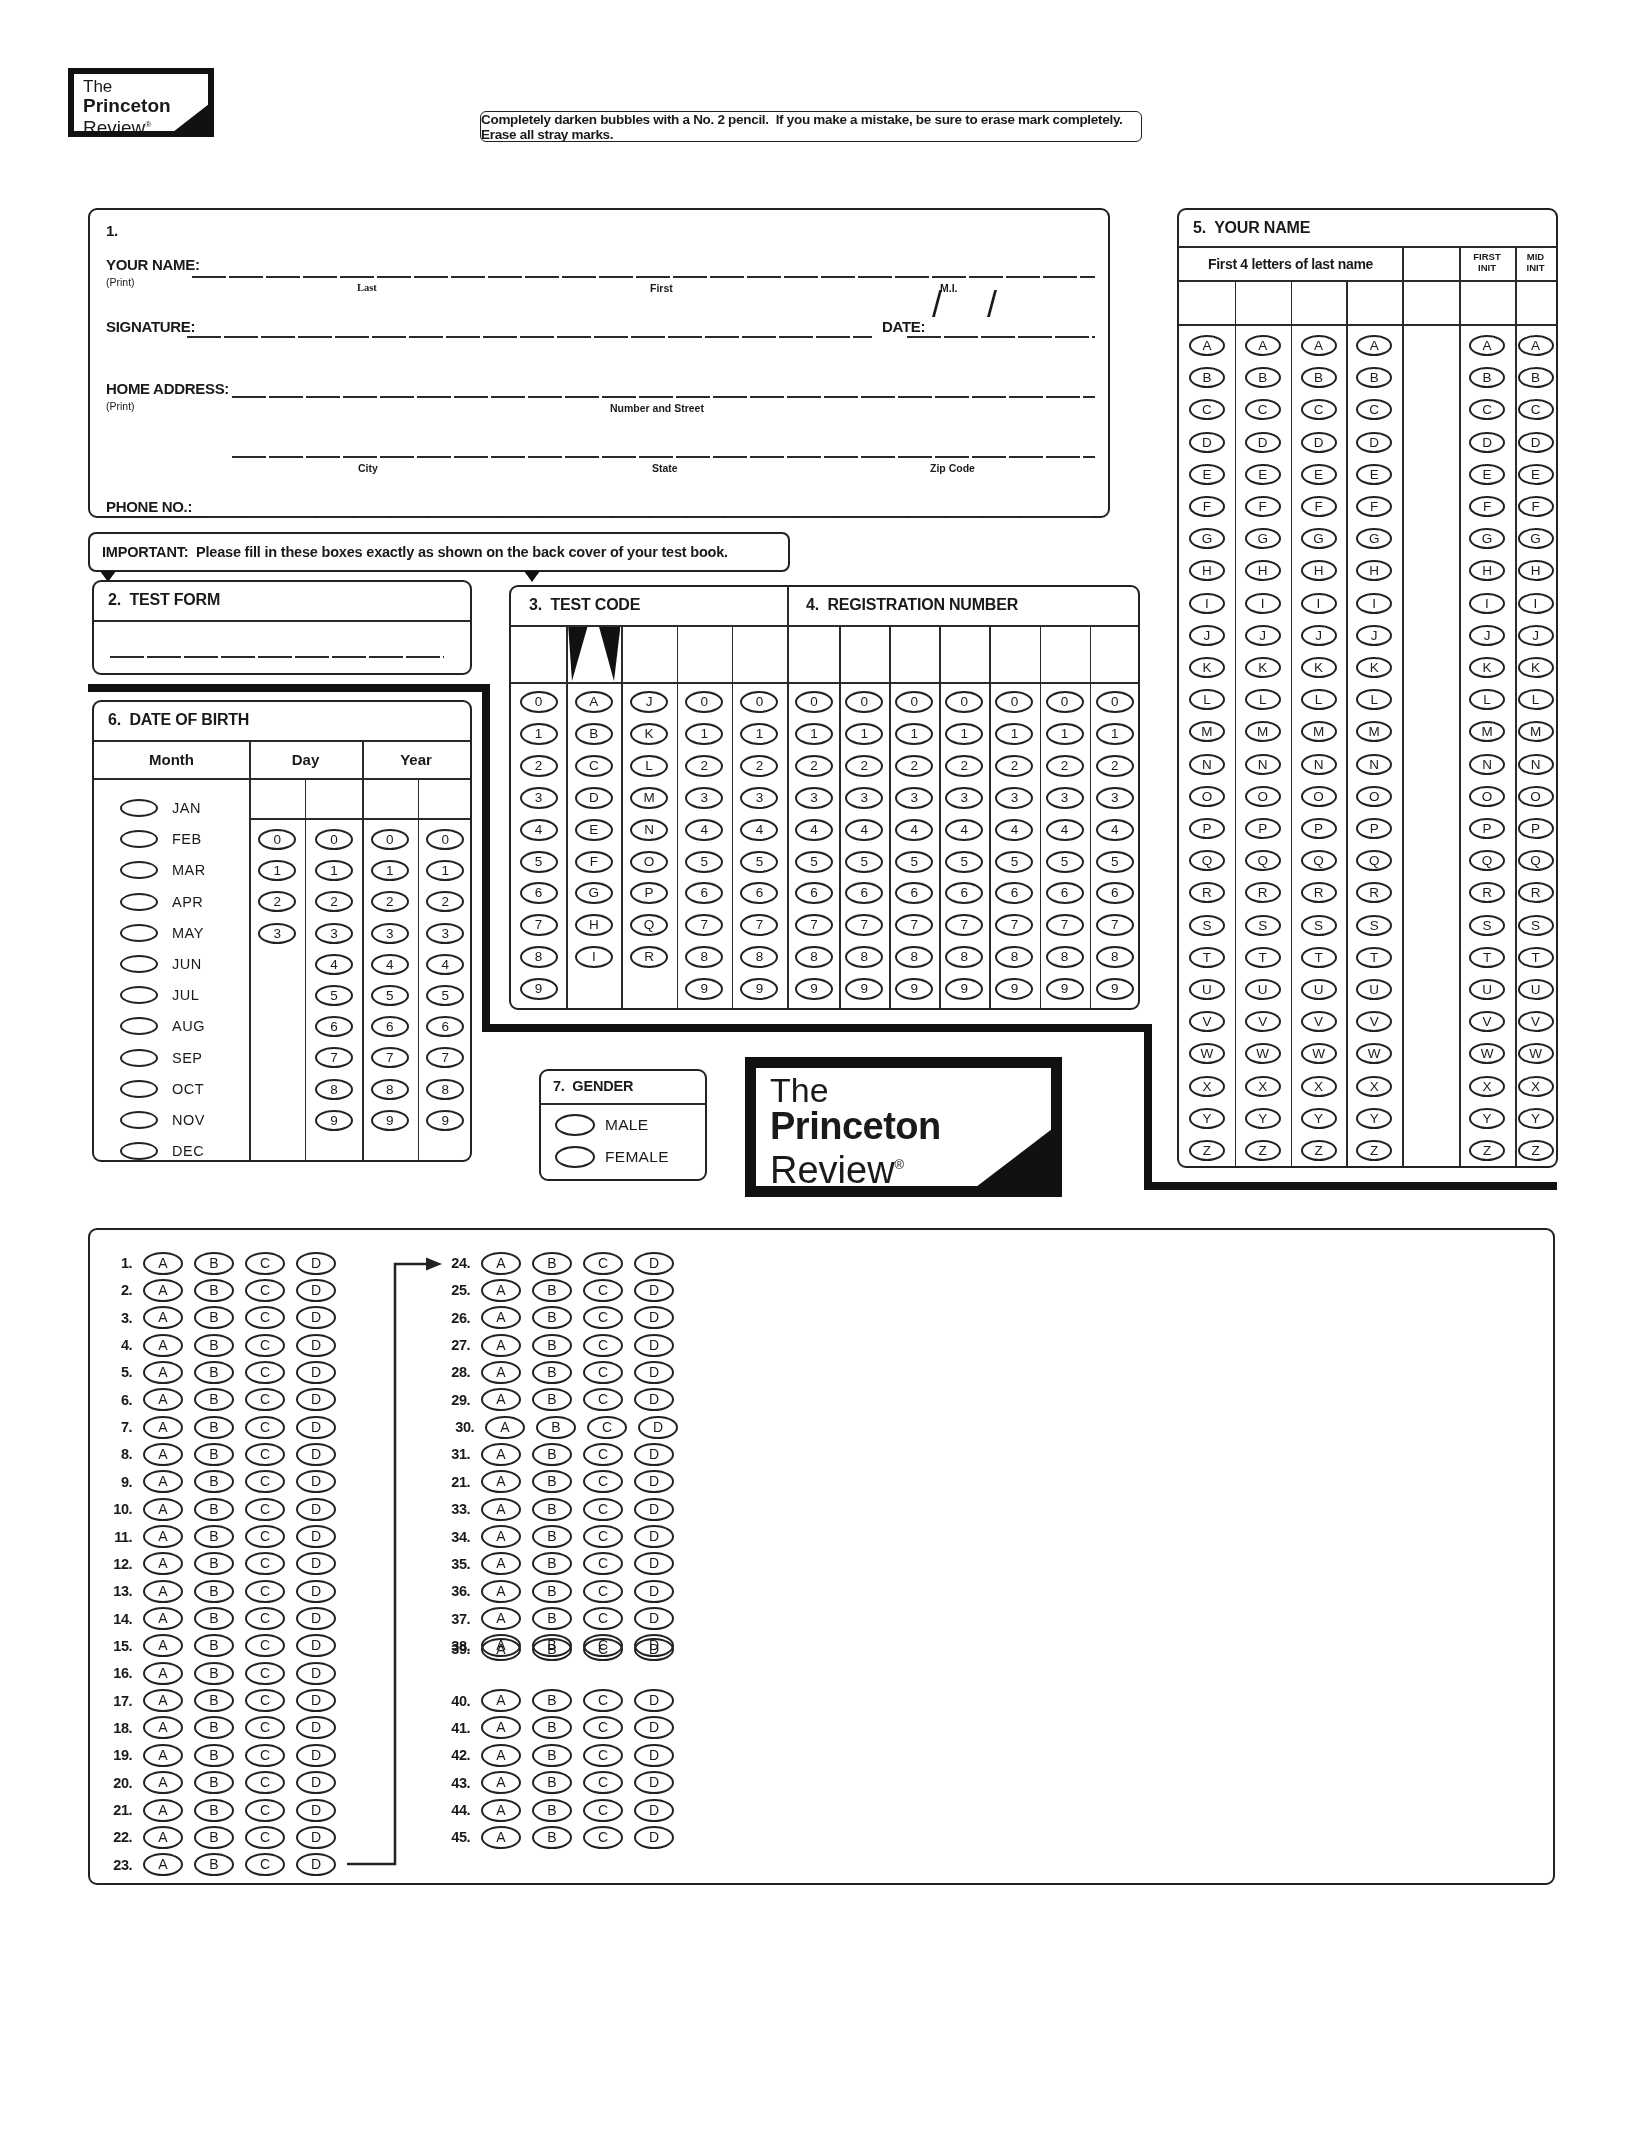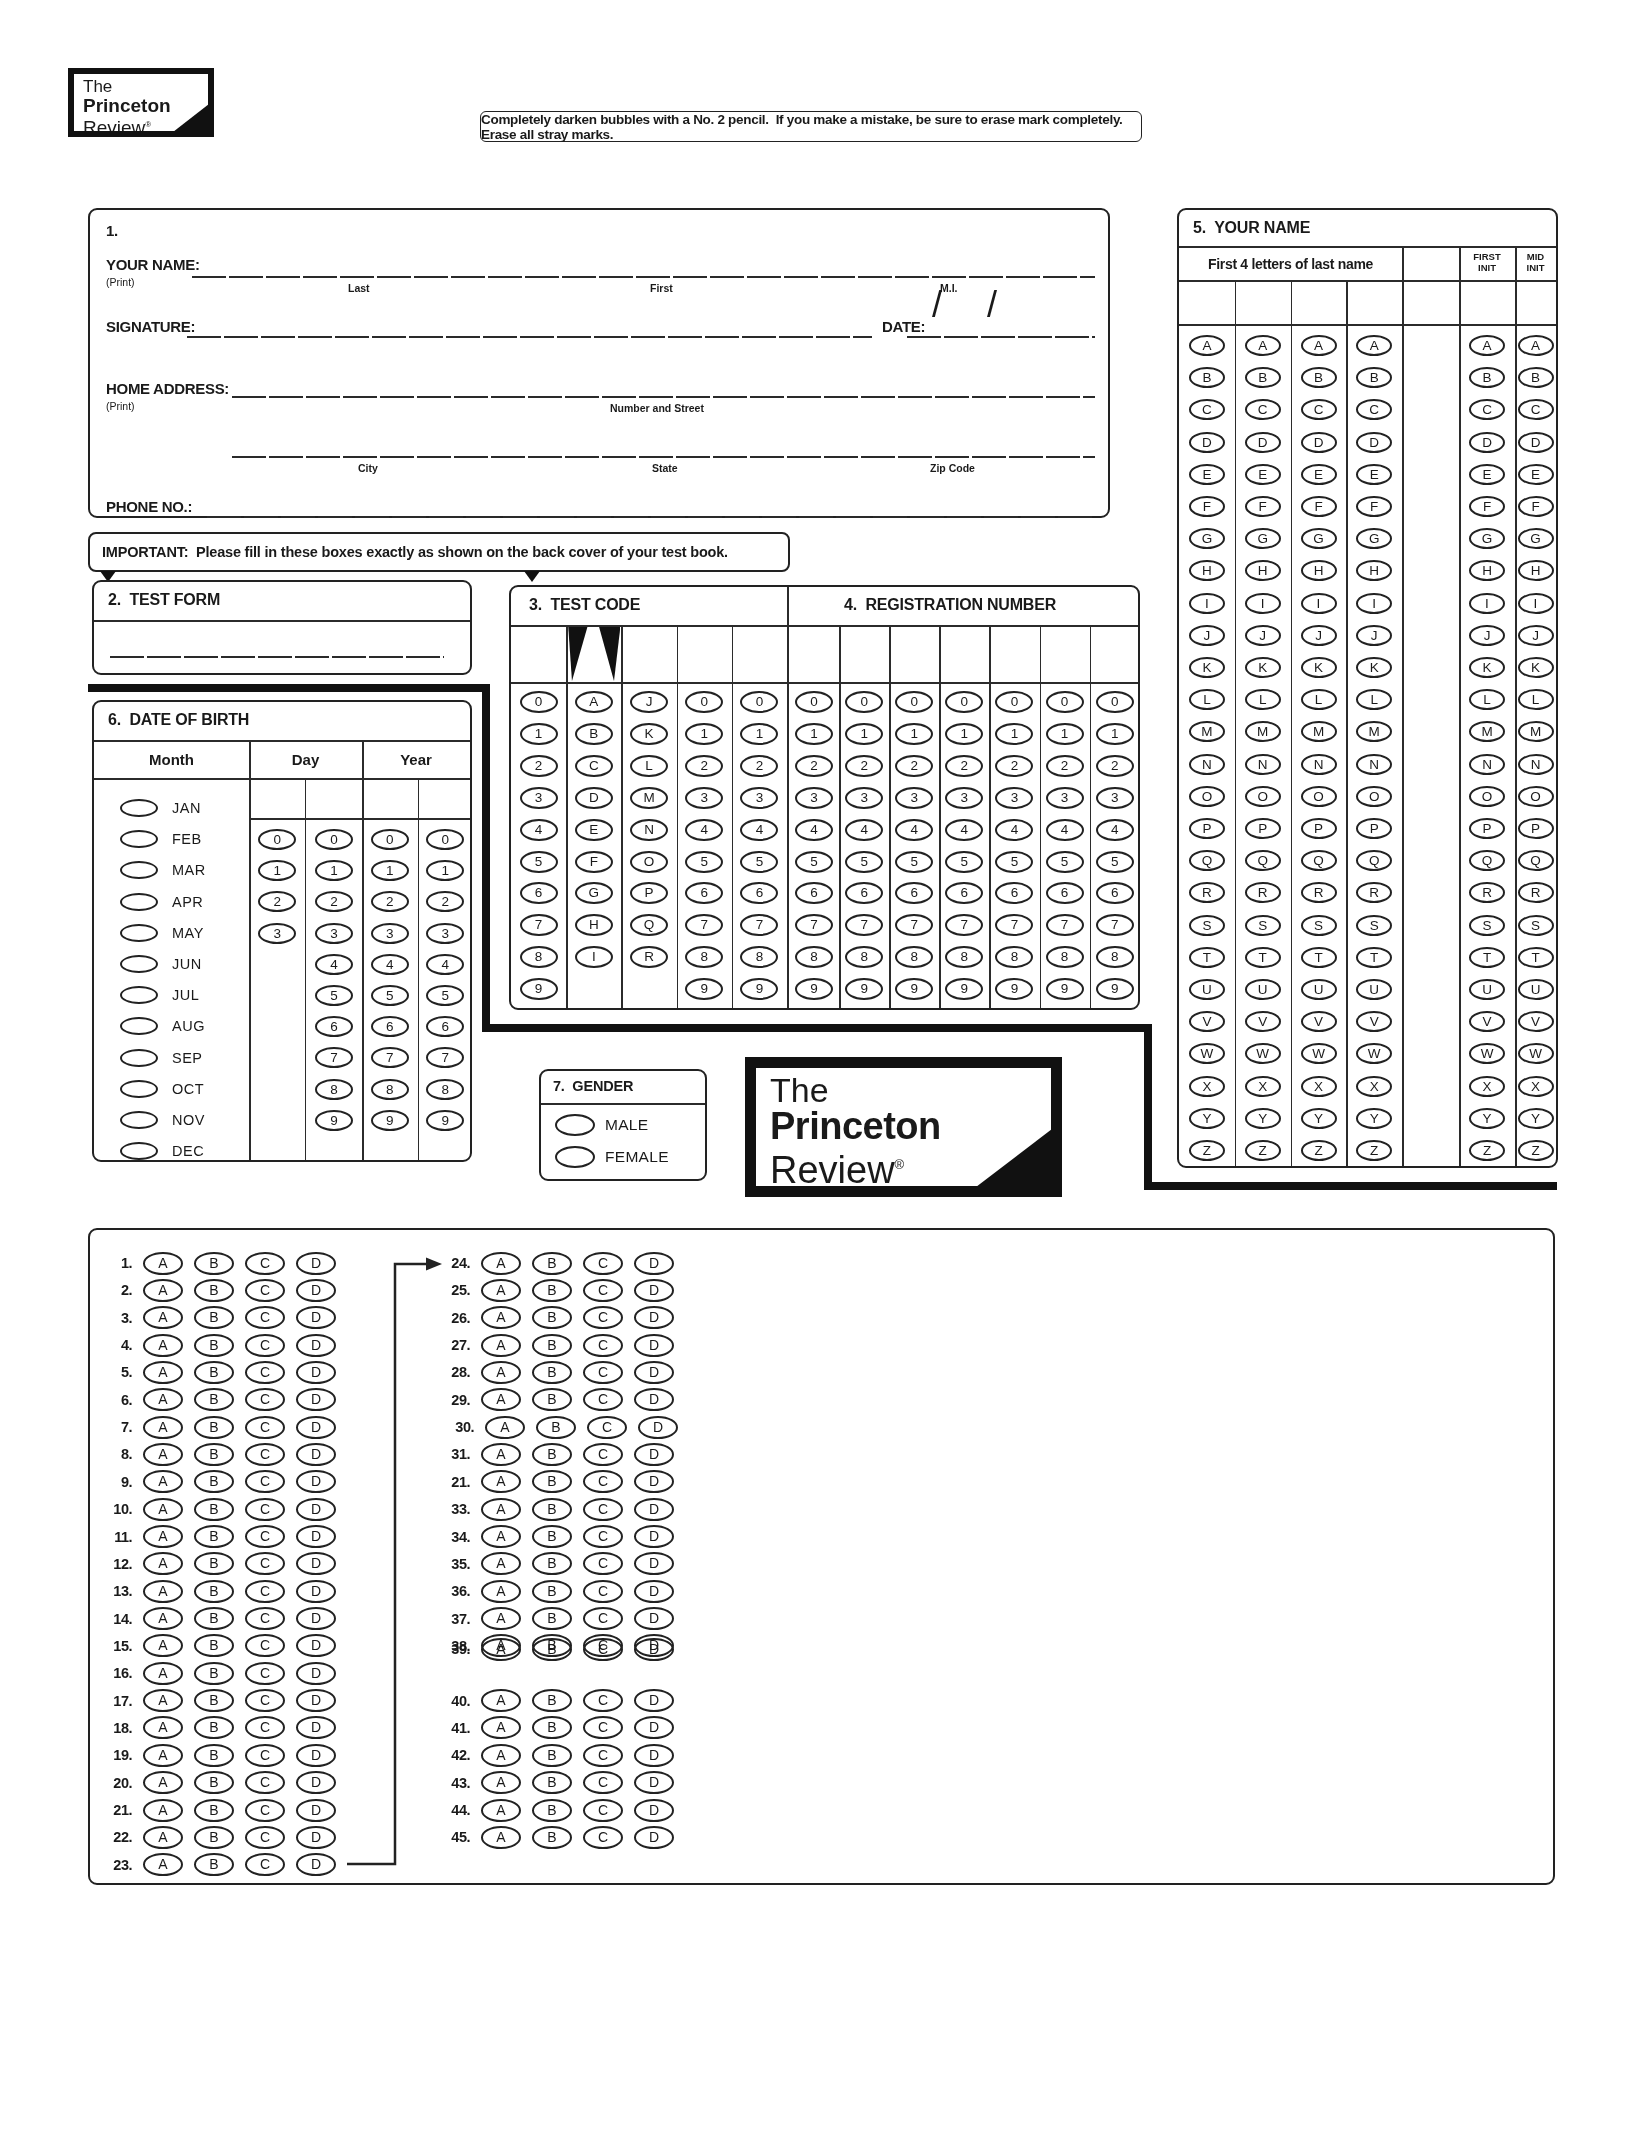--- a/index.html
+++ b/index.html
@@ -55,21 +55,21 @@
 
   <div class="box" style="left:480px;top:111px;width:662px;height:31px;border-width:1.5px;border-radius:6px;display:flex;align-items:center;justify-content:center;">
     <span class="pre" style="font-size:13.5px;font-weight:bold;letter-spacing:-0.3px;">Completely darken bubbles with a No. 2 pencil.  If you make a mistake, be sure to erase mark completely.  Erase all stray marks.</span>
   </div>
 
   <div class="box" style="left:88px;top:208px;width:1022px;height:310px;">
     <div class="abs flab" style="left:16px;top:12px;">1.</div>
     <div class="abs flab" style="left:16px;top:46px;">YOUR NAME:</div>
     <div class="abs tiny" style="left:16px;top:66px;">(Print)</div>
     <div class="wline" style="left:102px;top:66px;width:903px;"></div>
-    <div class="abs slab" style="left:258px;top:72px;">Last</div>
+    <div class="abs slab" style="left:267px;top:72px;font-family:Liberation Serif, serif;">Last</div>
     <div class="abs slab" style="left:560px;top:72px;">First</div>
     <div class="abs slab" style="left:850px;top:72px;">M.I.</div>
 
     <div class="abs flab" style="left:16px;top:108px;">SIGNATURE:</div>
     <div class="wline" style="left:97px;top:126px;width:685px;"></div>
     <div class="abs flab" style="left:792px;top:108px;">DATE:</div>
     <div class="wline" style="left:817px;top:126px;width:188px;"></div>
     <div class="abs" style="left:842px;top:74px;font-size:36px;font-weight:normal;">/</div>
     <div class="abs" style="left:897px;top:74px;font-size:36px;font-weight:normal;">/</div>
 
@@ -277,21 +277,21 @@
   <div class="tri-down" style="left:524px;top:571px;"></div>
 
   <div class="box" style="left:92px;top:580px;width:380px;height:95px;">
     <div class="abs hdr" style="left:14px;top:9px;">2.  TEST FORM</div>
     <div class="hl" style="left:0;top:38px;width:376px;height:2px;"></div>
     <div class="wline" style="left:16px;top:74px;width:334px;"></div>
   </div>
 
   <div class="box" style="left:509px;top:585px;width:631px;height:425px;">
     <div class="abs hdr" style="left:18px;top:9px;">3.  TEST CODE</div>
-    <div class="abs hdr" style="left:295px;top:9px;margin-left:38px;">4.  REGISTRATION NUMBER</div>
+    <div class="abs hdr" style="left:295px;top:9px;">4.  REGISTRATION NUMBER</div>
     <div class="hl" style="left:0;top:38px;width:627px;height:2px;"></div>
     <div class="vl" style="left:276px;top:0;height:421px;width:2px;"></div>
     <div class="hl" style="left:0;top:95px;width:627px;height:1.5px;"></div>
     <div class="abs" style="left:0;top:40px;width:276px;height:55px;"></div>
     <div class="abs" style="left:278px;top:40px;width:349px;height:55px;"></div>
     <div id="s34grid" class="abs" style="left:0;top:0;width:627px;height:421px;">
         <div class="vl" style="left: 55.2px; top: 38px; height: 383px; width: 1.5px;"></div>
         <div class="vl" style="left: 110.4px; top: 38px; height: 383px; width: 1.5px;"></div>
         <div class="vl" style="left: 165.6px; top: 38px; height: 383px; width: 1.5px;"></div>
         <div class="vl" style="left: 220.8px; top: 38px; height: 383px; width: 1.5px;"></div>

